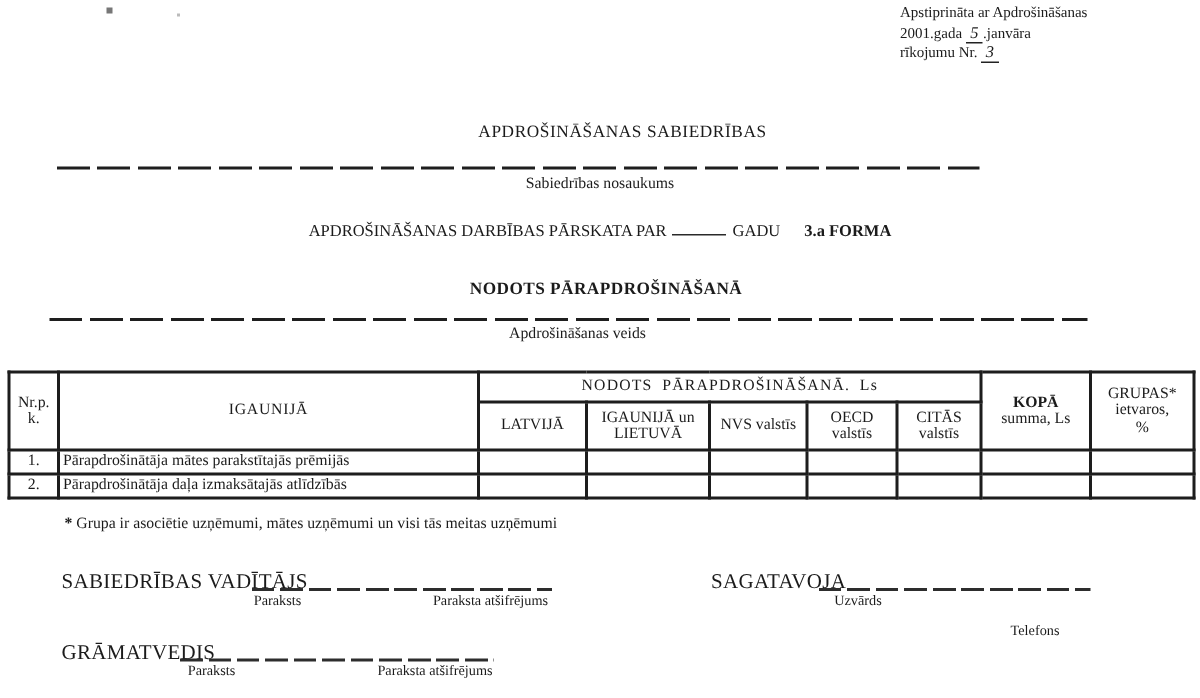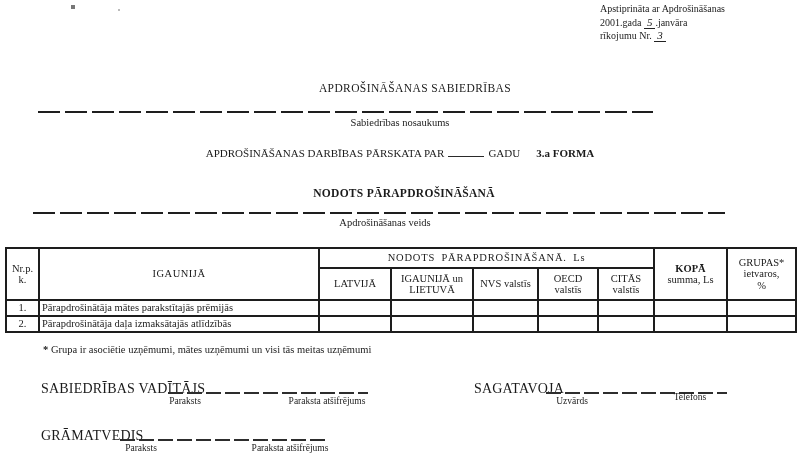--- a/index.html
+++ b/index.html
@@ -145,18 +145,18 @@
 </div>
 
 <div class="abs siglabel" style="left:41px;top:381px;">SABIEDRĪBAS VADĪTĀJS</div>
 <div class="sline" style="left:168px;top:392px;width:200px;"></div>
 <div class="abs sublabel cx" style="left:185px;top:396px;">Paraksts</div>
 <div class="abs sublabel cx" style="left:327px;top:396px;">Paraksta atšifrējums</div>
 
 <div class="abs siglabel" style="left:474px;top:381px;">SAGATAVOJA</div>
 <div class="sline" style="left:546px;top:392px;width:181px;"></div>
 <div class="abs sublabel cx" style="left:572px;top:396px;">Uzvārds</div>
-<div class="abs sublabel cx" style="left:690px;top:392px;">Telefons</div>
+<div class="abs sublabel cx" style="left:690px;top:416px;">Telefons</div>
 
 <div class="abs siglabel" style="left:41px;top:428px;">GRĀMATVEDIS</div>
 <div class="sline" style="left:120px;top:439px;width:209px;"></div>
 <div class="abs sublabel cx" style="left:141px;top:443px;">Paraksts</div>
 <div class="abs sublabel cx" style="left:290px;top:443px;">Paraksta atšifrējums</div>
 
 </body></html>

